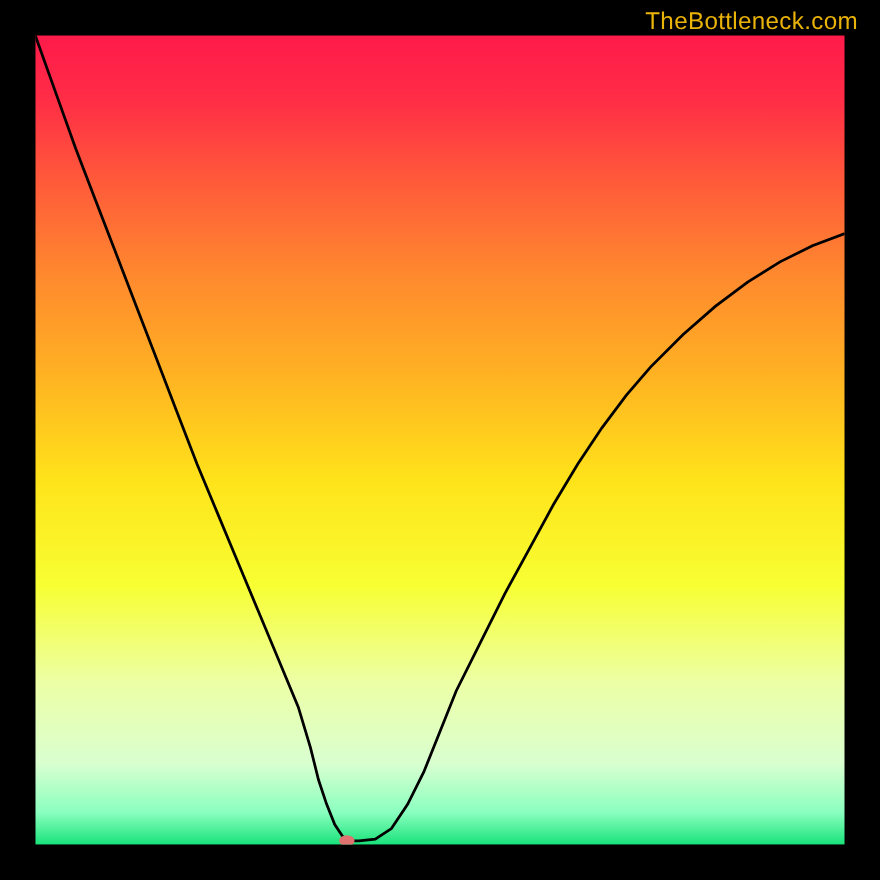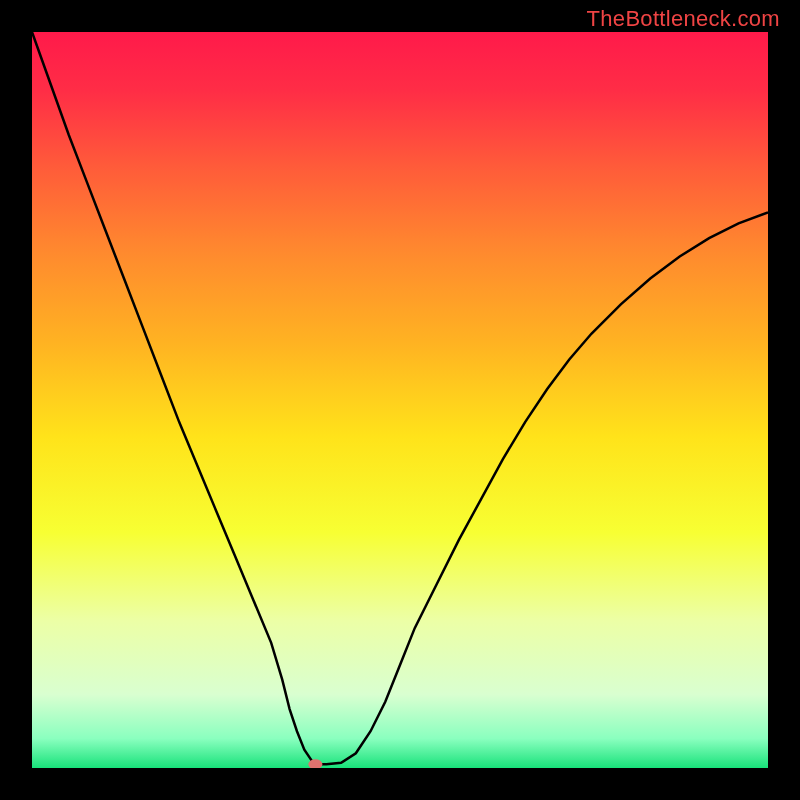--- a/index.html
+++ b/index.html
@@ -26,21 +26,21 @@
     overflow: hidden;
   }
   .gradient {
     position: absolute;
     inset: 0;
   }
   .watermark {
     position: absolute;
     top: 6px;
     right: 20px;
-    color: #ef4444;
+    color: #eab308;
     font-size: 22px;
     font-weight: 500;
     letter-spacing: 0.3px;
   }
 </style>
 </head>
 <body>
 
 <div class="frame">
   <div class="watermark">TheBottleneck.com</div>

